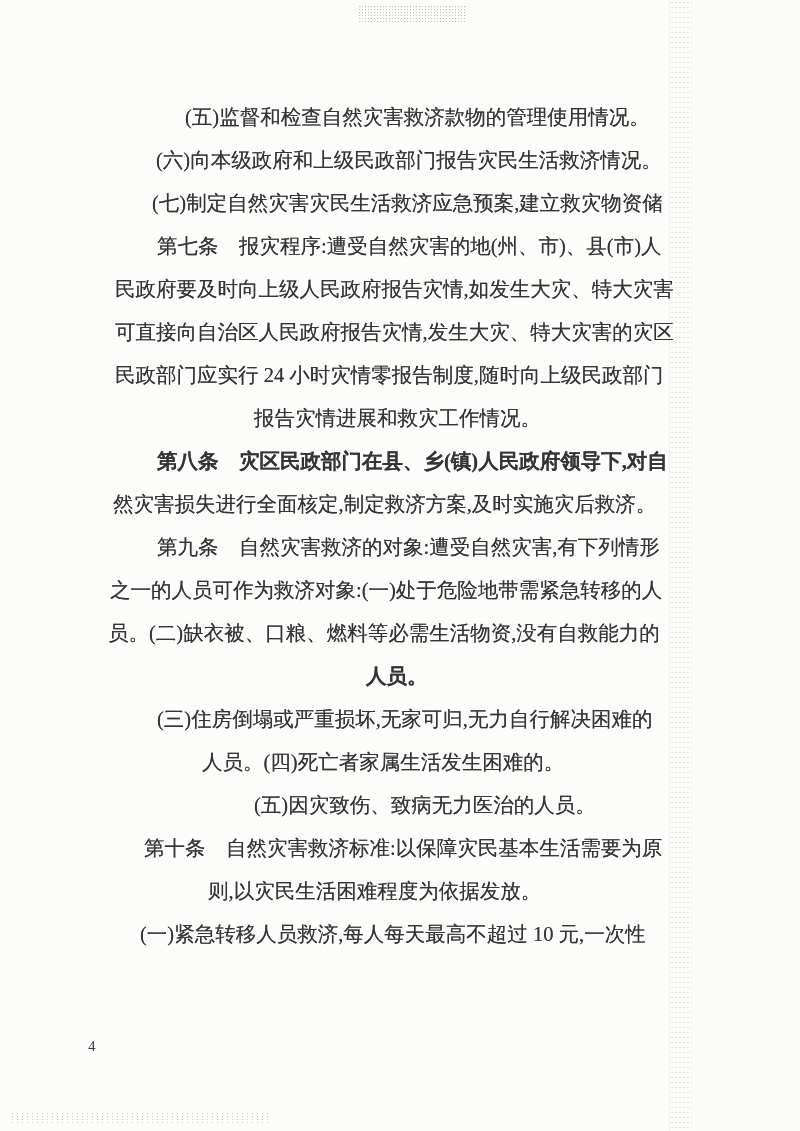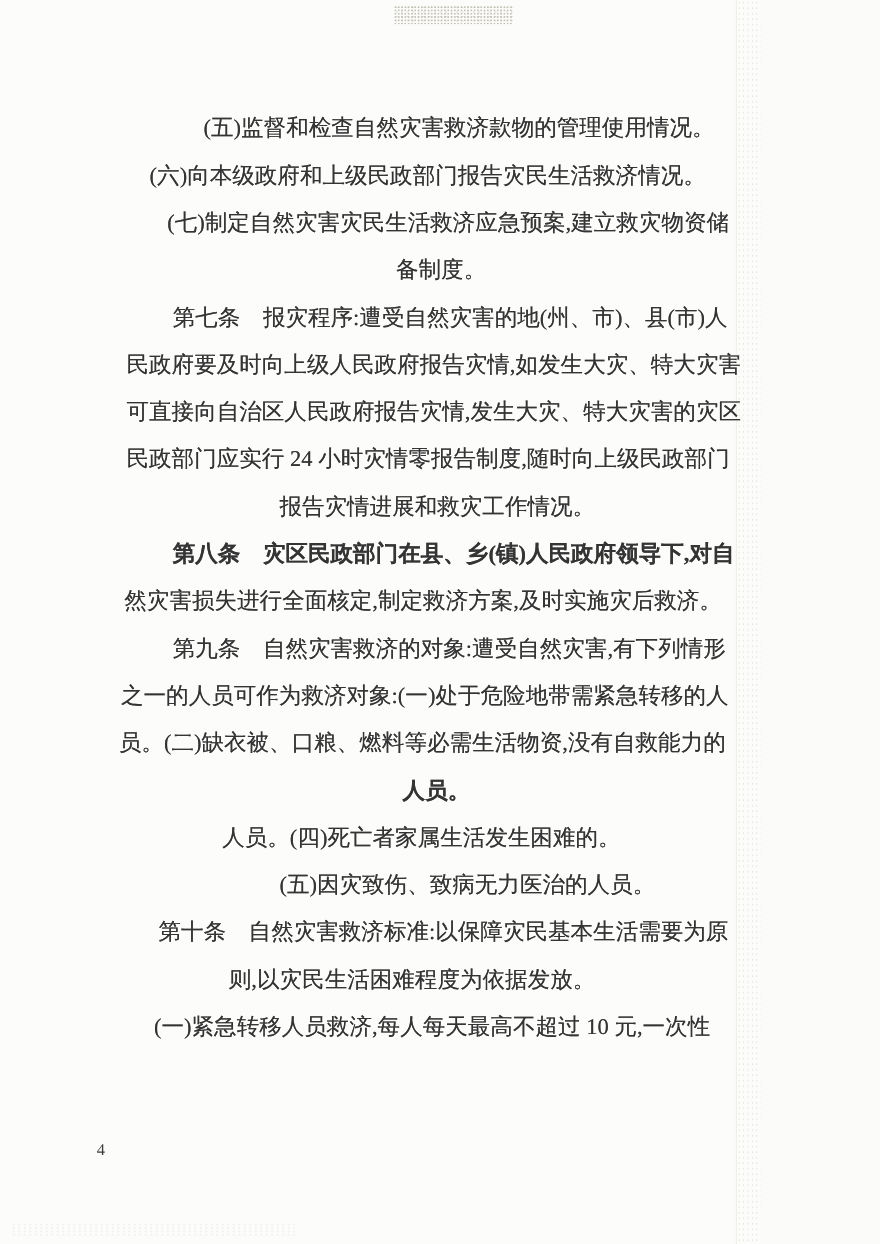--- a/index.html
+++ b/index.html
@@ -25,21 +25,21 @@
     font-size: 20.5px;
     color: #343434;
     text-shadow: 0 0 0.4px #6a6a6a;
   }
   .line {
     height: 43px;
     line-height: 43px;
     white-space: nowrap;
   }
   .l1  { margin-left: 77px; }
-  .l2  { margin-left: 28px; }
+  .l2  { margin-left: 48px; }
   .l3  { margin-left: 44px; }
   .l4  { margin-left: 252px; }
   .l5  { margin-left: 49px; }
   .l6  { margin-left: 7px; }
   .l7  { margin-left: 7px; }
   .l8  { margin-left: 7px; }
   .l9  { margin-left: 146px; }
   .l10 { margin-left: 49px; font-weight: bold; }
   .l11 { margin-left: 5px; }
   .l12 { margin-left: 49px; }
@@ -110,32 +110,32 @@
 <div class="page">
   <div class="scan-noise noise-top"></div>
   <div class="scan-edge-right"></div>
   <div class="scan-noise noise-bottom-left"></div>
   <div class="scan-noise noise-bottom-right"></div>
 
   <div class="text-block">
     <div class="line l1">(五)监督和检查自然灾害救济款物的管理使用情况。</div>
     <div class="line l2">(六)向本级政府和上级民政部门报告灾民生活救济情况。</div>
     <div class="line l3">(七)制定自然灾害灾民生活救济应急预案,建立救灾物资储</div>
-    <div class="line l4">备制度。</div>
     <div class="line l5">第七条　报灾程序:遭受自然灾害的地(州、市)、县(市)人</div>
     <div class="line l6">民政府要及时向上级人民政府报告灾情,如发生大灾、特大灾害</div>
     <div class="line l7">可直接向自治区人民政府报告灾情,发生大灾、特大灾害的灾区</div>
     <div class="line l8">民政部门应实行 24 小时灾情零报告制度,随时向上级民政部门</div>
     <div class="line l9">报告灾情进展和救灾工作情况。</div>
     <div class="line l10">第八条　灾区民政部门在县、乡(镇)人民政府领导下,对自</div>
     <div class="line l11">然灾害损失进行全面核定,制定救济方案,及时实施灾后救济。</div>
     <div class="line l12">第九条　自然灾害救济的对象:遭受自然灾害,有下列情形</div>
     <div class="line l13">之一的人员可作为救济对象:(一)处于危险地带需紧急转移的人</div>
     <div class="line l14">员。(二)缺衣被、口粮、燃料等必需生活物资,没有自救能力的</div>
     <div class="line l15">人员。</div>
+    <div class="line l16">(三)住房倒塌或严重损坏,无家可归,无力自行解决困难的</div>
     <div class="line l17">人员。(四)死亡者家属生活发生困难的。</div>
     <div class="line l18">(五)因灾致伤、致病无力医治的人员。</div>
     <div class="line l19">第十条　自然灾害救济标准:以保障灾民基本生活需要为原</div>
     <div class="line l20">则,以灾民生活困难程度为依据发放。</div>
     <div class="line l21">(一)紧急转移人员救济,每人每天最高不超过 10 元,一次性</div>
   </div>
 
   <div class="page-number">4</div>
 </div>
 

